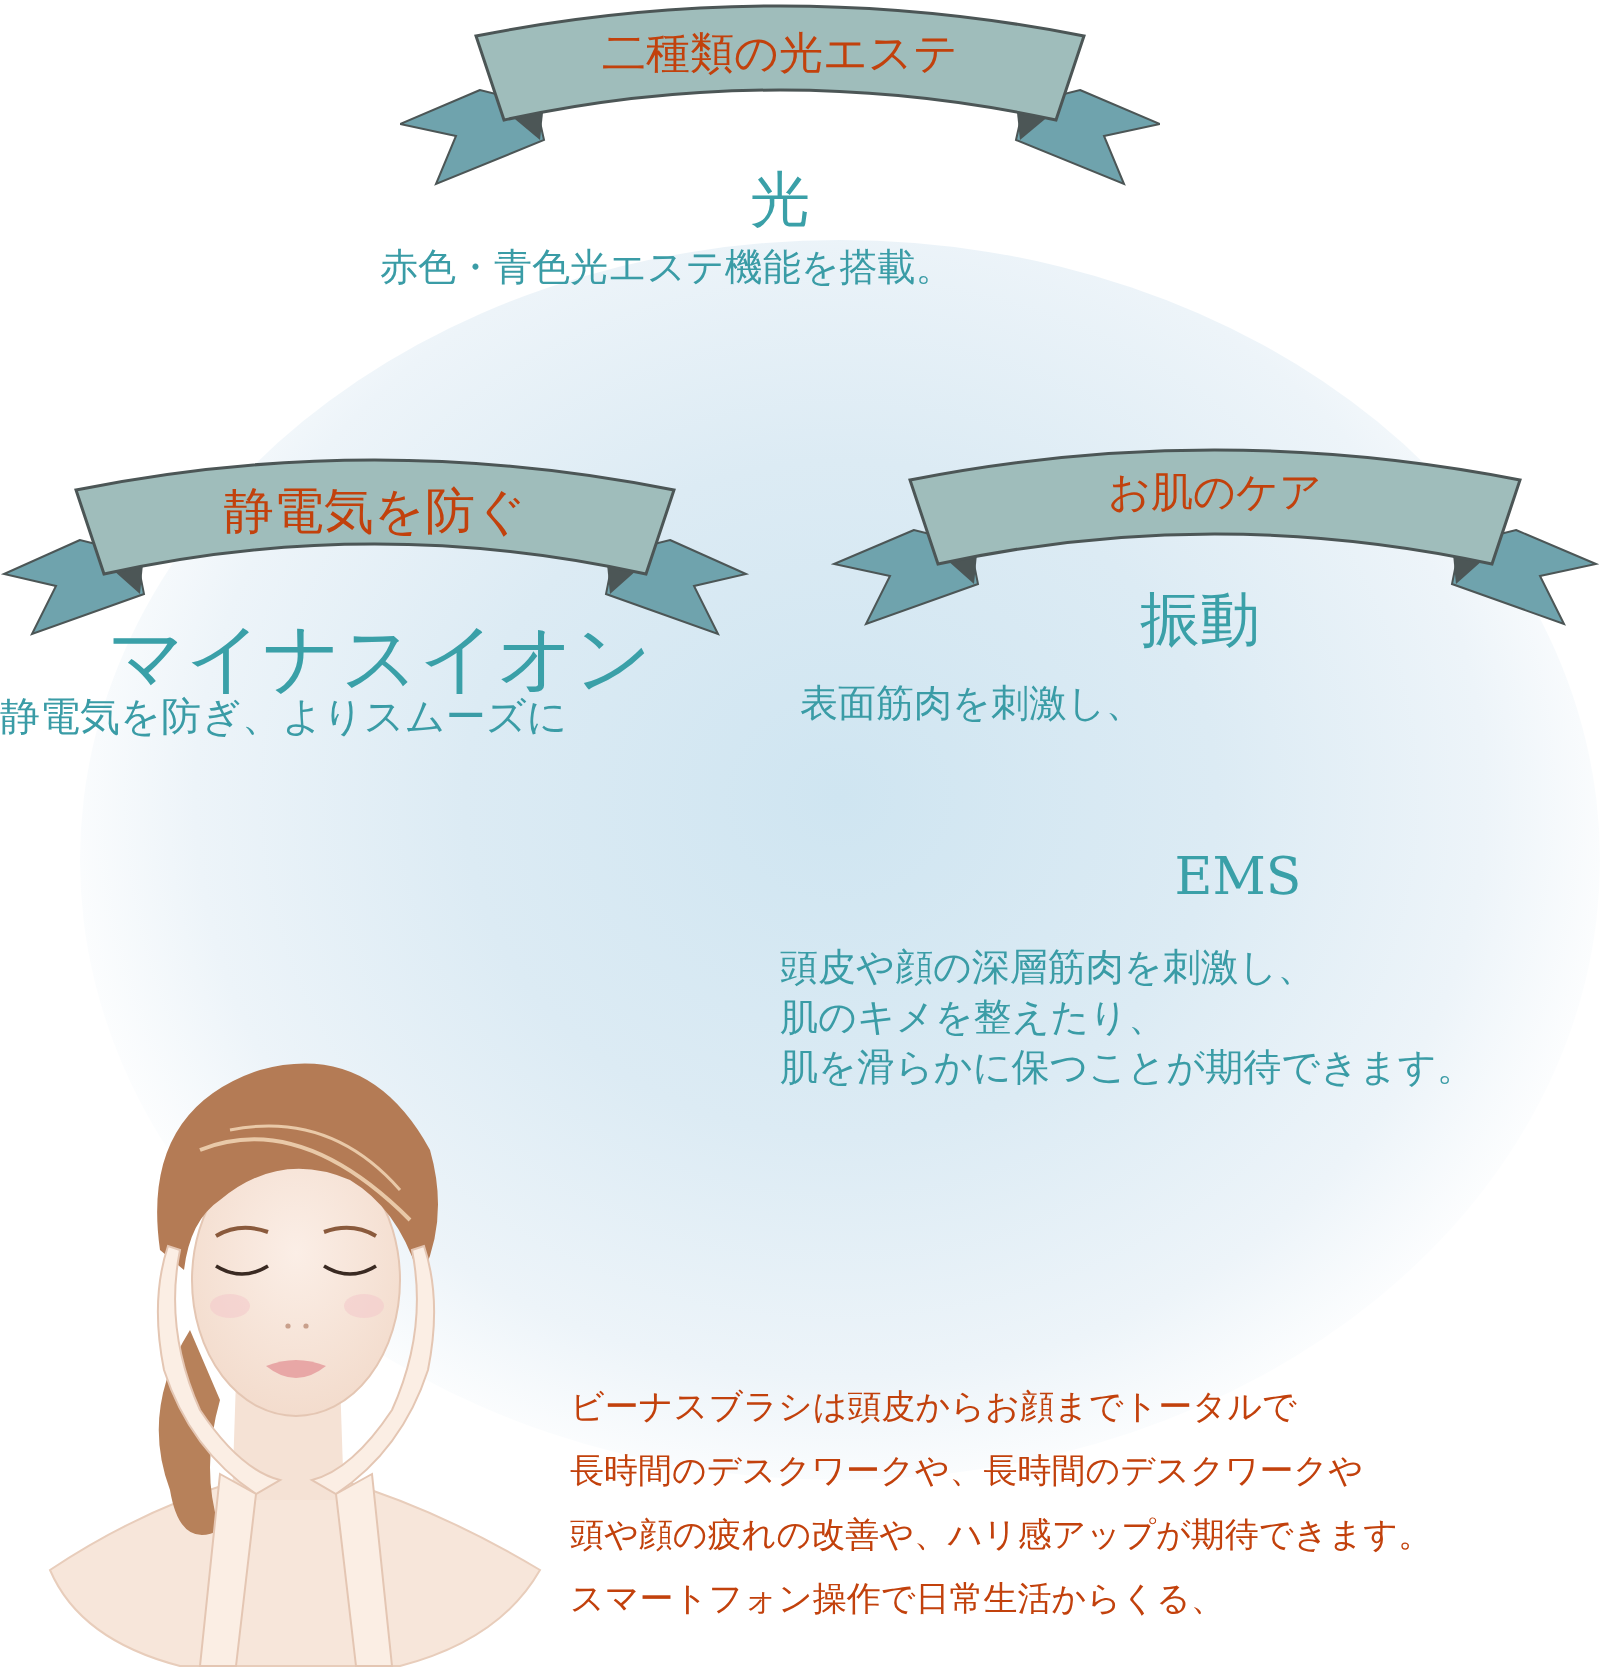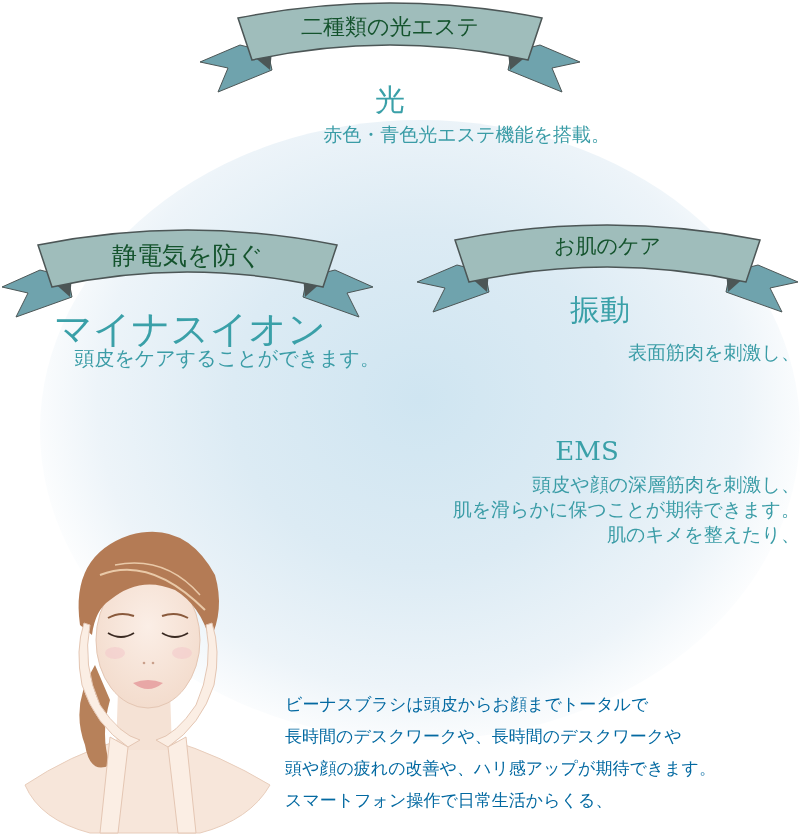--- a/index.html
+++ b/index.html
@@ -10,36 +10,36 @@
   }
   .bg-glow {
     position: absolute; left: 40px; top: 120px; width: 760px; height: 620px;
     border-radius: 50%;
     background: radial-gradient(ellipse at 50% 45%, #cfe5f1 0%, #dcebf4 35%, #edf4f9 60%, rgba(255,255,255,0) 75%);
   }
   .ribbon { position: absolute; }
   .ribbon svg { position: absolute; left: 0; top: 0; }
   .ribbon .label {
     position: absolute; left: 0; width: 100%; text-align: center;
-    color: #14532d; font-family: "DejaVu Serif", "Liberation Serif", serif;
+    color: #c2410c; font-family: "DejaVu Serif", "Liberation Serif", serif;
   }
   .title {
     position: absolute; text-align: center; color: #3aa0a8;
     font-family: "DejaVu Serif", "Liberation Serif", serif;
   }
   .desc {
-    position: absolute; text-align: right; color: #3a9ca6;
+    position: absolute; text-align: left; color: #3a9ca6;
     font-family: "DejaVu Serif", "Liberation Serif", serif;
     line-height: 1.32;
   }
   .desc div { white-space: nowrap; }
   .bottom-text {
     position: absolute; left: 285px; top: 688px; width: 515px;
     font-family: "DejaVu Sans", "Liberation Sans", sans-serif;
-    font-size: 17px; color: #0369a1; line-height: 32px;
+    font-size: 17px; color: #c2410c; line-height: 32px;
   }
   .bottom-text div { white-space: nowrap; }
   .woman { position: absolute; left: 0; top: 515px; width: 290px; height: 323px; }
 </style>
 </head>
 <body>
 
 <div class="bg-glow"></div>
 
 <div class="ribbon" style="left:200px; top:0px; width:380px; height:95px;">
@@ -64,44 +64,44 @@
     <path d="M335,45 L373,62 L347,68 L359,92 L303,72 L307,52 Z" fill="#6fa3ad" stroke="#4c5656" stroke-width="1"></path>
     <path d="M52,56 L70,72 L72,52 Z" fill="#4c5656"></path>
     <path d="M323,56 L305,72 L303,52 Z" fill="#4c5656"></path>
     <path d="M38,20 Q187,-10 337,20 L323,62 Q187,32 52,62 Z" fill="#9fbdbb" stroke="#4c5656" stroke-width="1.5"></path>
   </svg>
   <div class="label" style="top:14px; font-size:25px;">静電気を防ぐ</div>
 </div>
 
 <div class="title" style="left:20px; top:304px; width:340px; font-size:38px;">マイナスイオン</div>
 <div class="desc" style="left:0px; top:345px; width:380px; font-size:20px;">
-  <div>頭皮をケアすることができます。</div>
+  <div>静電気を防ぎ、よりスムーズに</div>
 </div>
 
 <div class="ribbon" style="left:415px; top:220px; width:385px; height:95px;">
   <svg width="385" height="95" viewBox="0 0 385 95">
     <path d="M42,45 L2,62 L30,68 L18,92 L74,72 L70,52 Z" fill="#6fa3ad" stroke="#4c5656" stroke-width="1"></path>
     <path d="M343,45 L383,62 L355,68 L367,92 L311,72 L315,52 Z" fill="#6fa3ad" stroke="#4c5656" stroke-width="1"></path>
     <path d="M54,56 L72,72 L74,52 Z" fill="#4c5656"></path>
     <path d="M331,56 L313,72 L311,52 Z" fill="#4c5656"></path>
     <path d="M40,20 Q192,-10 345,20 L331,62 Q192,32 54,62 Z" fill="#9fbdbb" stroke="#4c5656" stroke-width="1.5"></path>
   </svg>
   <div class="label" style="top:12px; font-size:21px;">お肌のケア</div>
 </div>
 
 <div class="title" style="left:520px; top:290px; width:160px; font-size:30px;">振動</div>
 <div class="desc" style="left:400px; top:340px; width:400px; font-size:19px;">
   <div>表面筋肉を刺激し、</div>
 </div>
 
-<div class="title" style="left:507px; top:424px; width:160px; font-size:26px;margin-top:12px;">EMS</div>
+<div class="title" style="left:539px; top:424px; width:160px; font-size:26px;">EMS</div>
 <div class="desc" style="left:390px; top:472px; width:410px; font-size:19px;">
   <div>頭皮や顔の深層筋肉を刺激し、</div>
+  <div>肌のキメを整えたり、</div>
   <div>肌を滑らかに保つことが期待できます。</div>
-  <div>肌のキメを整えたり、</div>
 </div>
 
 <div class="woman">
   <svg width="290" height="323" viewBox="0 0 290 323">
     <defs>
       <radialGradient id="skin" cx="50%" cy="40%" r="60%">
         <stop offset="0%" stop-color="#fbeee6"></stop>
         <stop offset="100%" stop-color="#f3dccd"></stop>
       </radialGradient>
     </defs>

